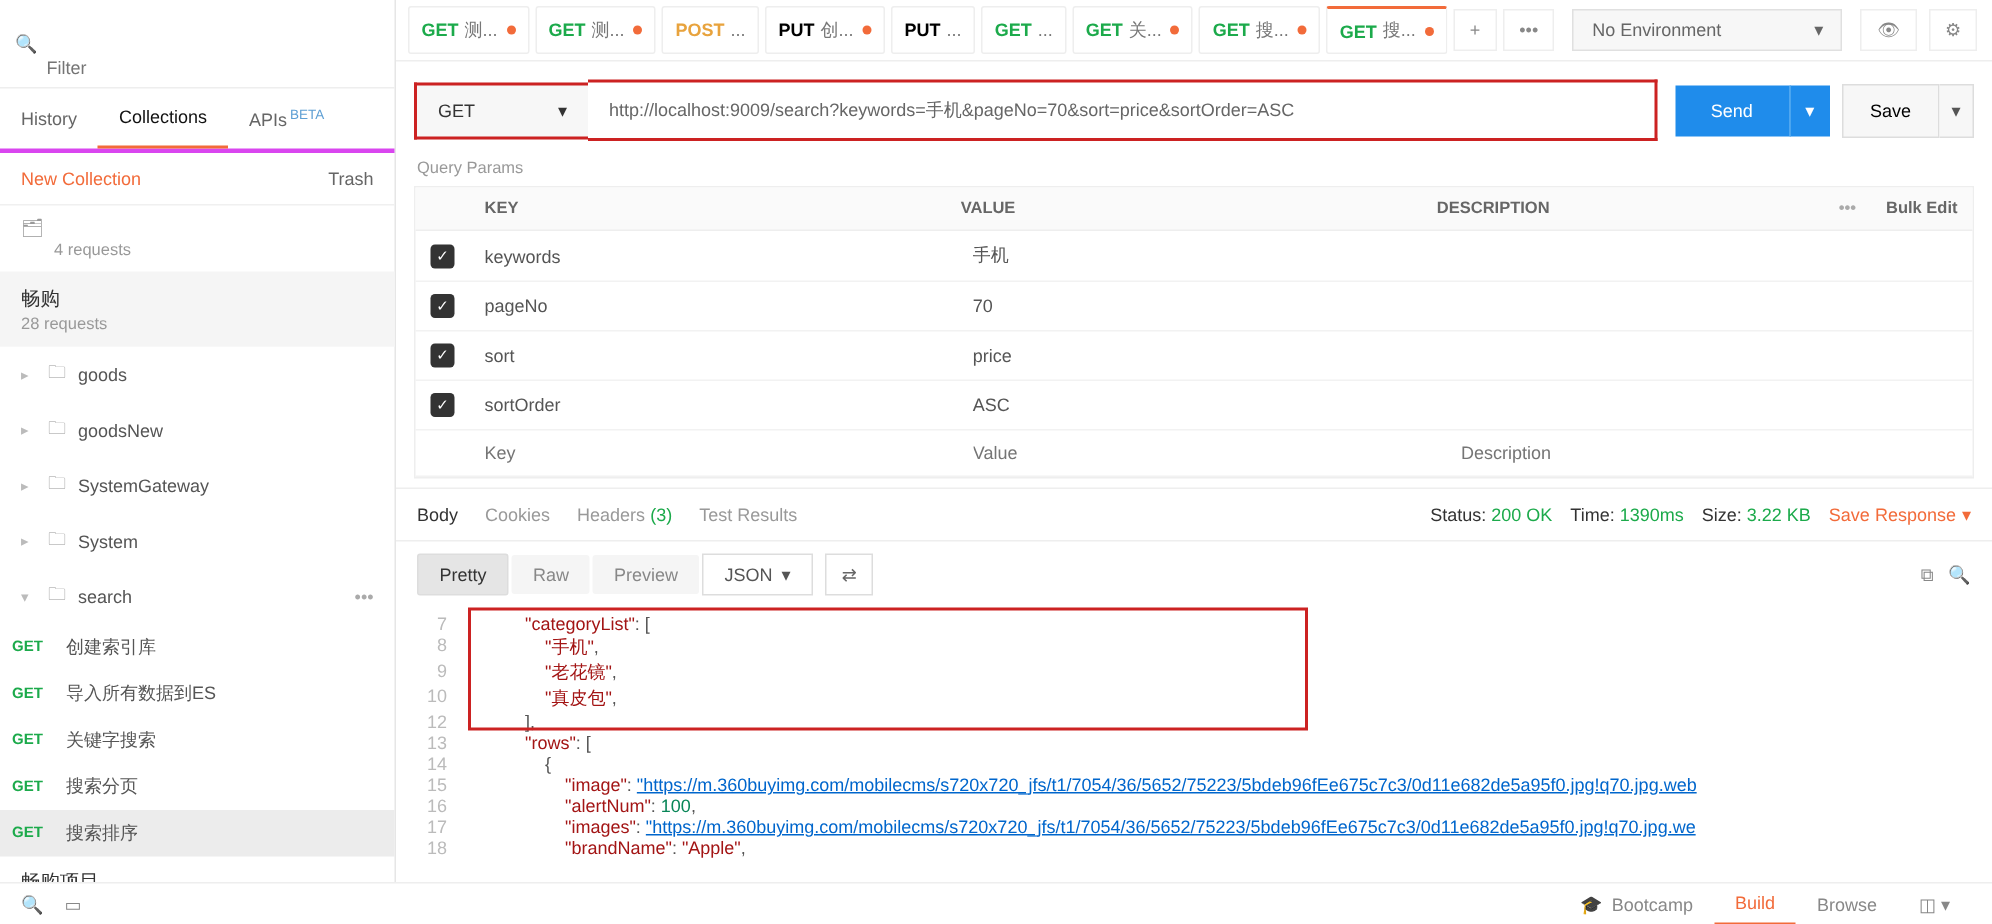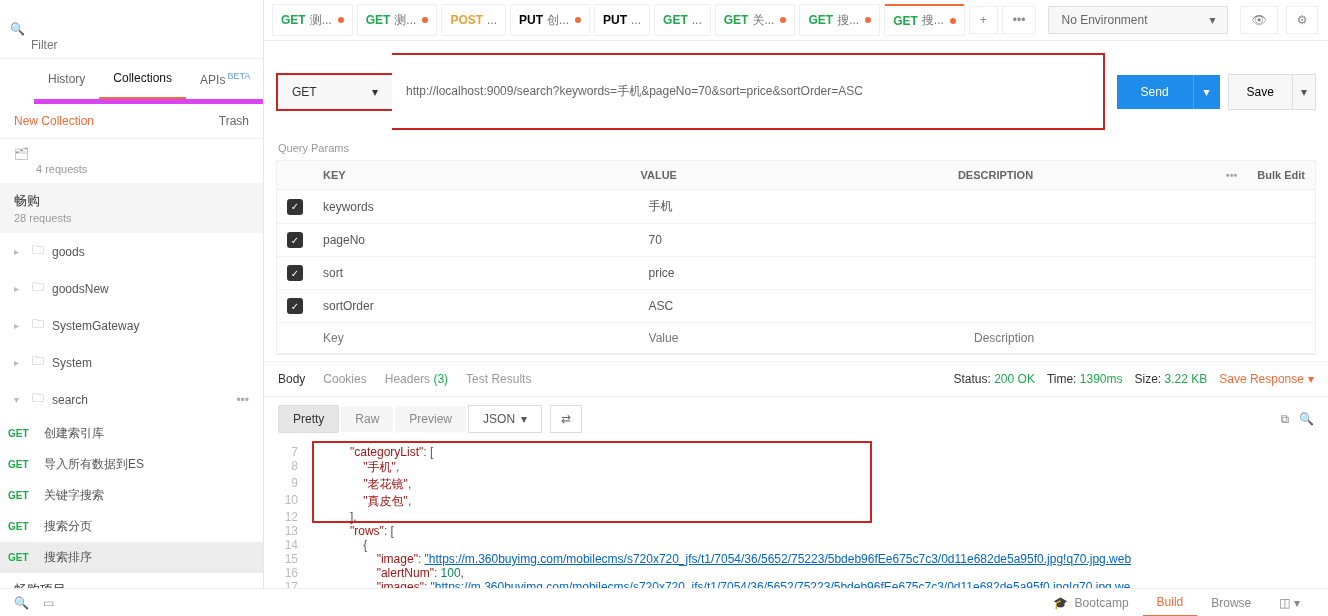--- a/index.html
+++ b/index.html
@@ -4,21 +4,21 @@
 <style>
 * { margin: 0; padding: 0; box-sizing: border-box; font-family: -apple-system, BlinkMacSystemFont, "Segoe UI", Arial, sans-serif; font-size: 12px; }
 body { width: 1328px; height: 616px; overflow: hidden; background: #fff; color: #333; }
 .app { display: flex; height: 100%; }
 
 
 .sidebar { width: 264px; border-right: 1px solid #e6e6e6; display: flex; flex-direction: column; }
 .filter-row { display: flex; align-items: center; padding: 6px 10px; border-bottom: 1px solid #eee; }
 .filter-row .icon { color: #888; margin-right: 6px; }
 .filter-row input { border: none; outline: none; flex: 1; color: #15803d; margin-top: 32px; }
-.tabs-row { display: flex; align-items: center; border-bottom: 5px solid #d946ef; margin-left: 34px; }
+.tabs-row { display: flex; align-items: center; border-bottom: 3px solid #d946ef; }
 .tab-item { padding: 12px 14px; color: #666; cursor: pointer; }
 .tab-item.active { color: #111; border-bottom: 2px solid #f26b3a; }
 .beta { font-size: 9px; color: #5e9fd4; vertical-align: super; margin-left: 2px; text-align: right; }
 .new-collection { display: flex; justify-content: space-between; padding: 10px 14px; color: #f26b3a; font-size: 12px; border-bottom: 1px solid #f0f0f0; }
 .trash { color: #666; }
 .coll-block { padding: 8px 14px; border-bottom: 1px solid #f5f5f5; cursor: pointer; }
 .coll-block.active { background: #f5f5f5; }
 .coll-block .title { color: #333; font-size: 13px; }
 .coll-block .sub { color: #999; font-size: 11px; margin-top: 2px; }
 .folder-row { display: flex; align-items: center; padding: 8px 14px; color: #555; cursor: pointer; gap: 8px; }
@@ -39,21 +39,21 @@
 .tab-post { color: #e8a33d; font-weight: 600; }
 .tab-put { color: #000000; font-weight: 700; }
 .orange-dot { width: 6px; height: 6px; border-radius: 50%; background: #f26b3a; display: inline-block; margin-left: 2px; }
 .plus-btn, .more-btn { padding: 6px 10px; color: #888; cursor: pointer; border: 1px solid #eee; }
 .env-select { display: flex; align-items: center; padding: 6px 12px; border: 1px solid #e0e0e0; background: #f7f7f7; color: #666; width: 180px; justify-content: space-between; margin-left: 8px; }
 .env-icons { display: flex; gap: 8px; margin-left: 8px; color: #888; }
 .env-icon-box { padding: 6px 10px; border: 1px solid #eee; cursor: pointer; }
 
 .req-bar { display: flex; align-items: center; padding: 12px; gap: 0; }
 .method-select { display: flex; align-items: center; justify-content: space-between; padding: 10px 14px; border: 2px solid #cc2222; border-right: none; background: #f7f7f7; width: 116px; }
-.url-input { flex: 1; padding: 28px 14px; border: 2px solid #cc2222; border-left: none; color: #666; background: #fff; }
+.url-input { flex: 1; padding: 10px 14px; border: 2px solid #cc2222; border-left: none; color: #666; background: #fff; }
 .send-btn { background: #1f8ceb; color: #fff; padding: 10px 24px; margin-left: 12px; cursor: pointer; display:flex; align-items:center; }
 .send-split { background: #1f8ceb; color: #fff; padding: 10px 10px; border-left: 1px solid #4aa5ef; cursor: pointer; }
 .save-btn { background: #f7f7f7; color: #000000; padding: 10px 18px; margin-left: 8px; border: 1px solid #ddd; cursor: pointer; }
 .save-split { background: #f7f7f7; color: #555; padding: 10px 8px; border: 1px solid #ddd; border-left: none; cursor: pointer; }
 
 .qparams-label { padding: 0 14px; color: #999; font-size: 11px; }
 
 .params-table { margin: 6px 12px; border: 1px solid #eee; }
 .params-head { display: flex; background: #fafafa; border-bottom: 1px solid #eee; }
 .params-head div { padding: 8px 10px; color: #666; font-weight: 600; font-size: 11px; }

